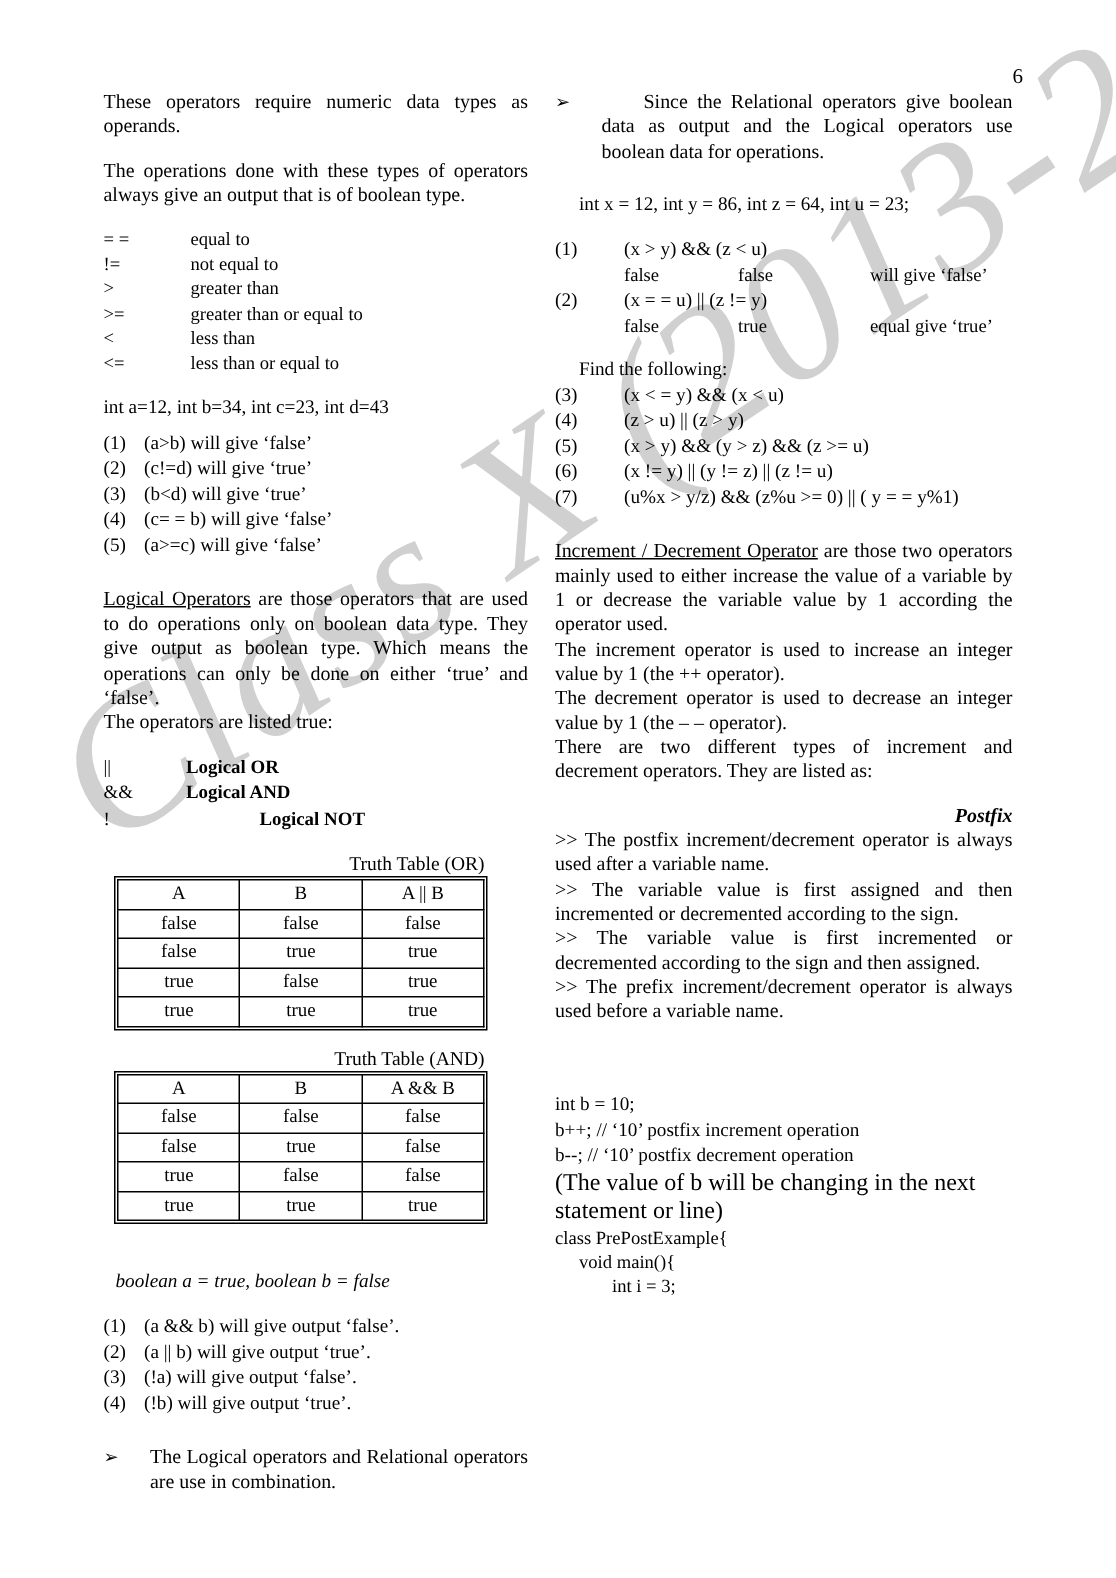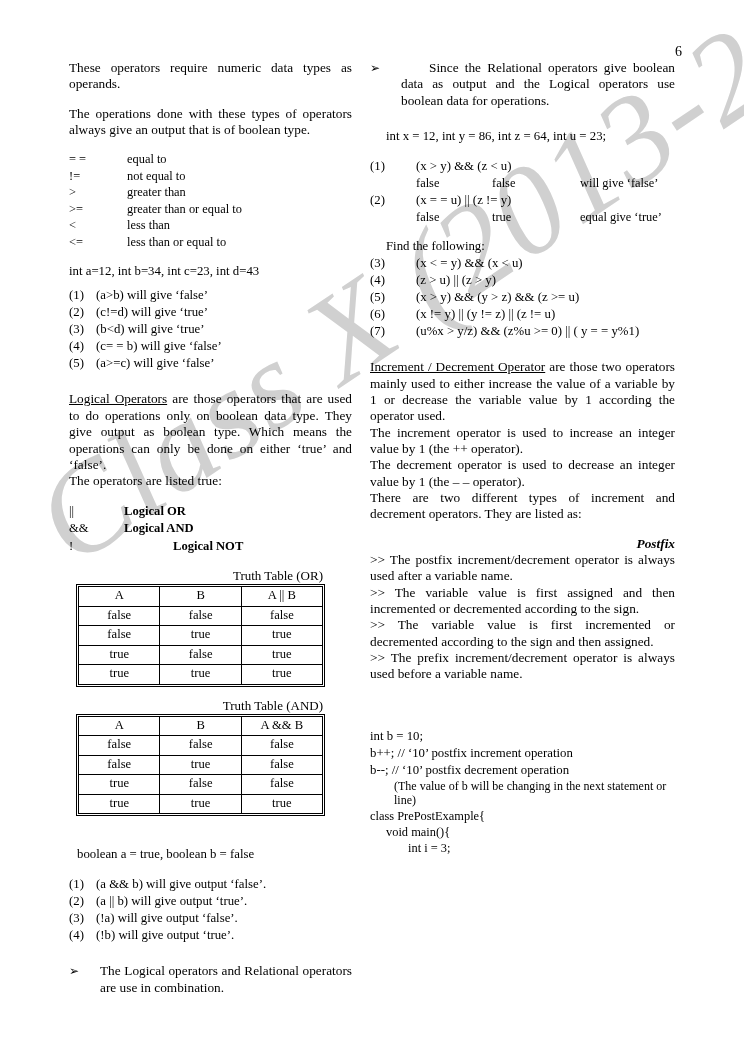--- a/index.html
+++ b/index.html
@@ -122,21 +122,21 @@
     background: transparent;
   }
   table.tt td.c1 { width: 33.4%; }
   table.tt td.c2 { width: 33.3%; }
   table.tt td.c3 { width: 33.3%; }
   table.tt2 td.n1 { width: 50%; }
   table.tt2 td.n2 { width: 50%; }
 
   .subtitle { font-weight: bold; font-style: italic; font-size: 13.3px; text-align: right; }
   .uline { text-decoration: underline; }
-  .small-note { font-size: 12px; line-height: 1.2; margin-left: 24px; }
+  .small-note { font-size: 16px; line-height: 1.2; }
   .code-sm { font-size: 12.4px; line-height: 1.3; }
   .ind1 { padding-left: 16px; }
   .ind2 { padding-left: 38px; }
 
   .eval-row { display: flex; font-size: 12.8px; line-height: 1.33; }
   .eval-row .n { width: 46px; flex: 0 0 46px; }
   .sub-eval { font-size: 12.4px; padding-left: 46px; line-height: 1.33; }
   .sub-eval .s1 { display: inline-block; width: 76px; }
   .sub-eval .s2 { display: inline-block; width: 88px; }
 </style>
@@ -302,21 +302,21 @@
           </tr>
         </tbody>
       </table>
     </div>
 
     <div class="spacer"></div>
 
 
     <div class="spacer-lg"></div>
 
-    <p class="codeline" style="padding-left:8px;">boolean a = true, boolean b = false</p>
+    <p class="codeline" style="padding-left:8px;font-style:italic;">boolean a = true, boolean b = false</p>
 
     <div class="spacer"></div>
 
     <div class="numlist">
       <div class="numrow">
         <span class="n">(1)</span>
         <span class="t">(a &amp;&amp; b) will give output ‘false’.</span>
       </div>
       <div class="numrow">
         <span class="n">(2)</span>

